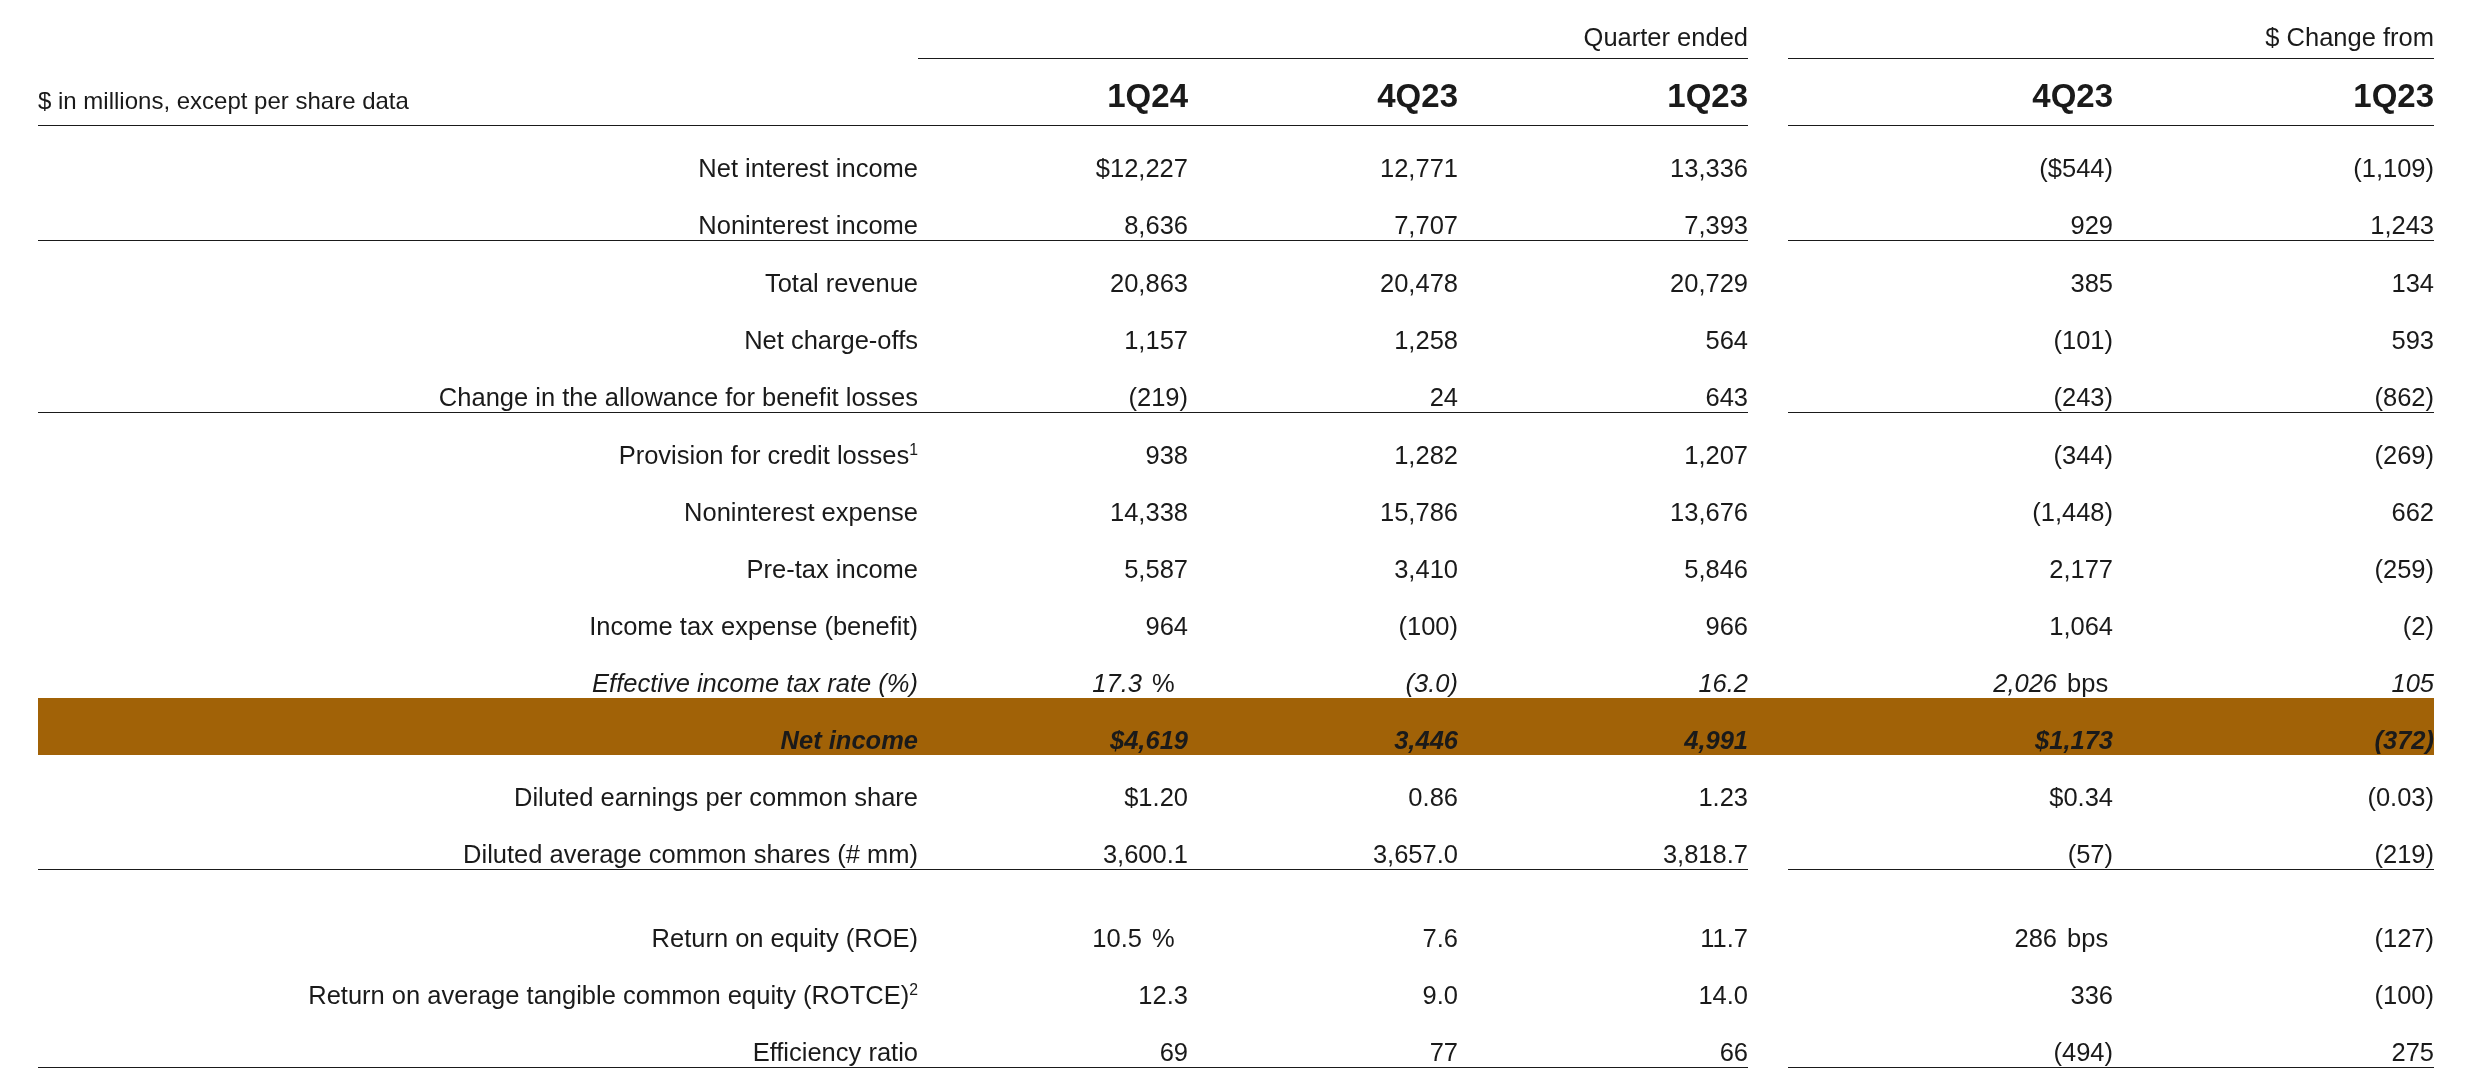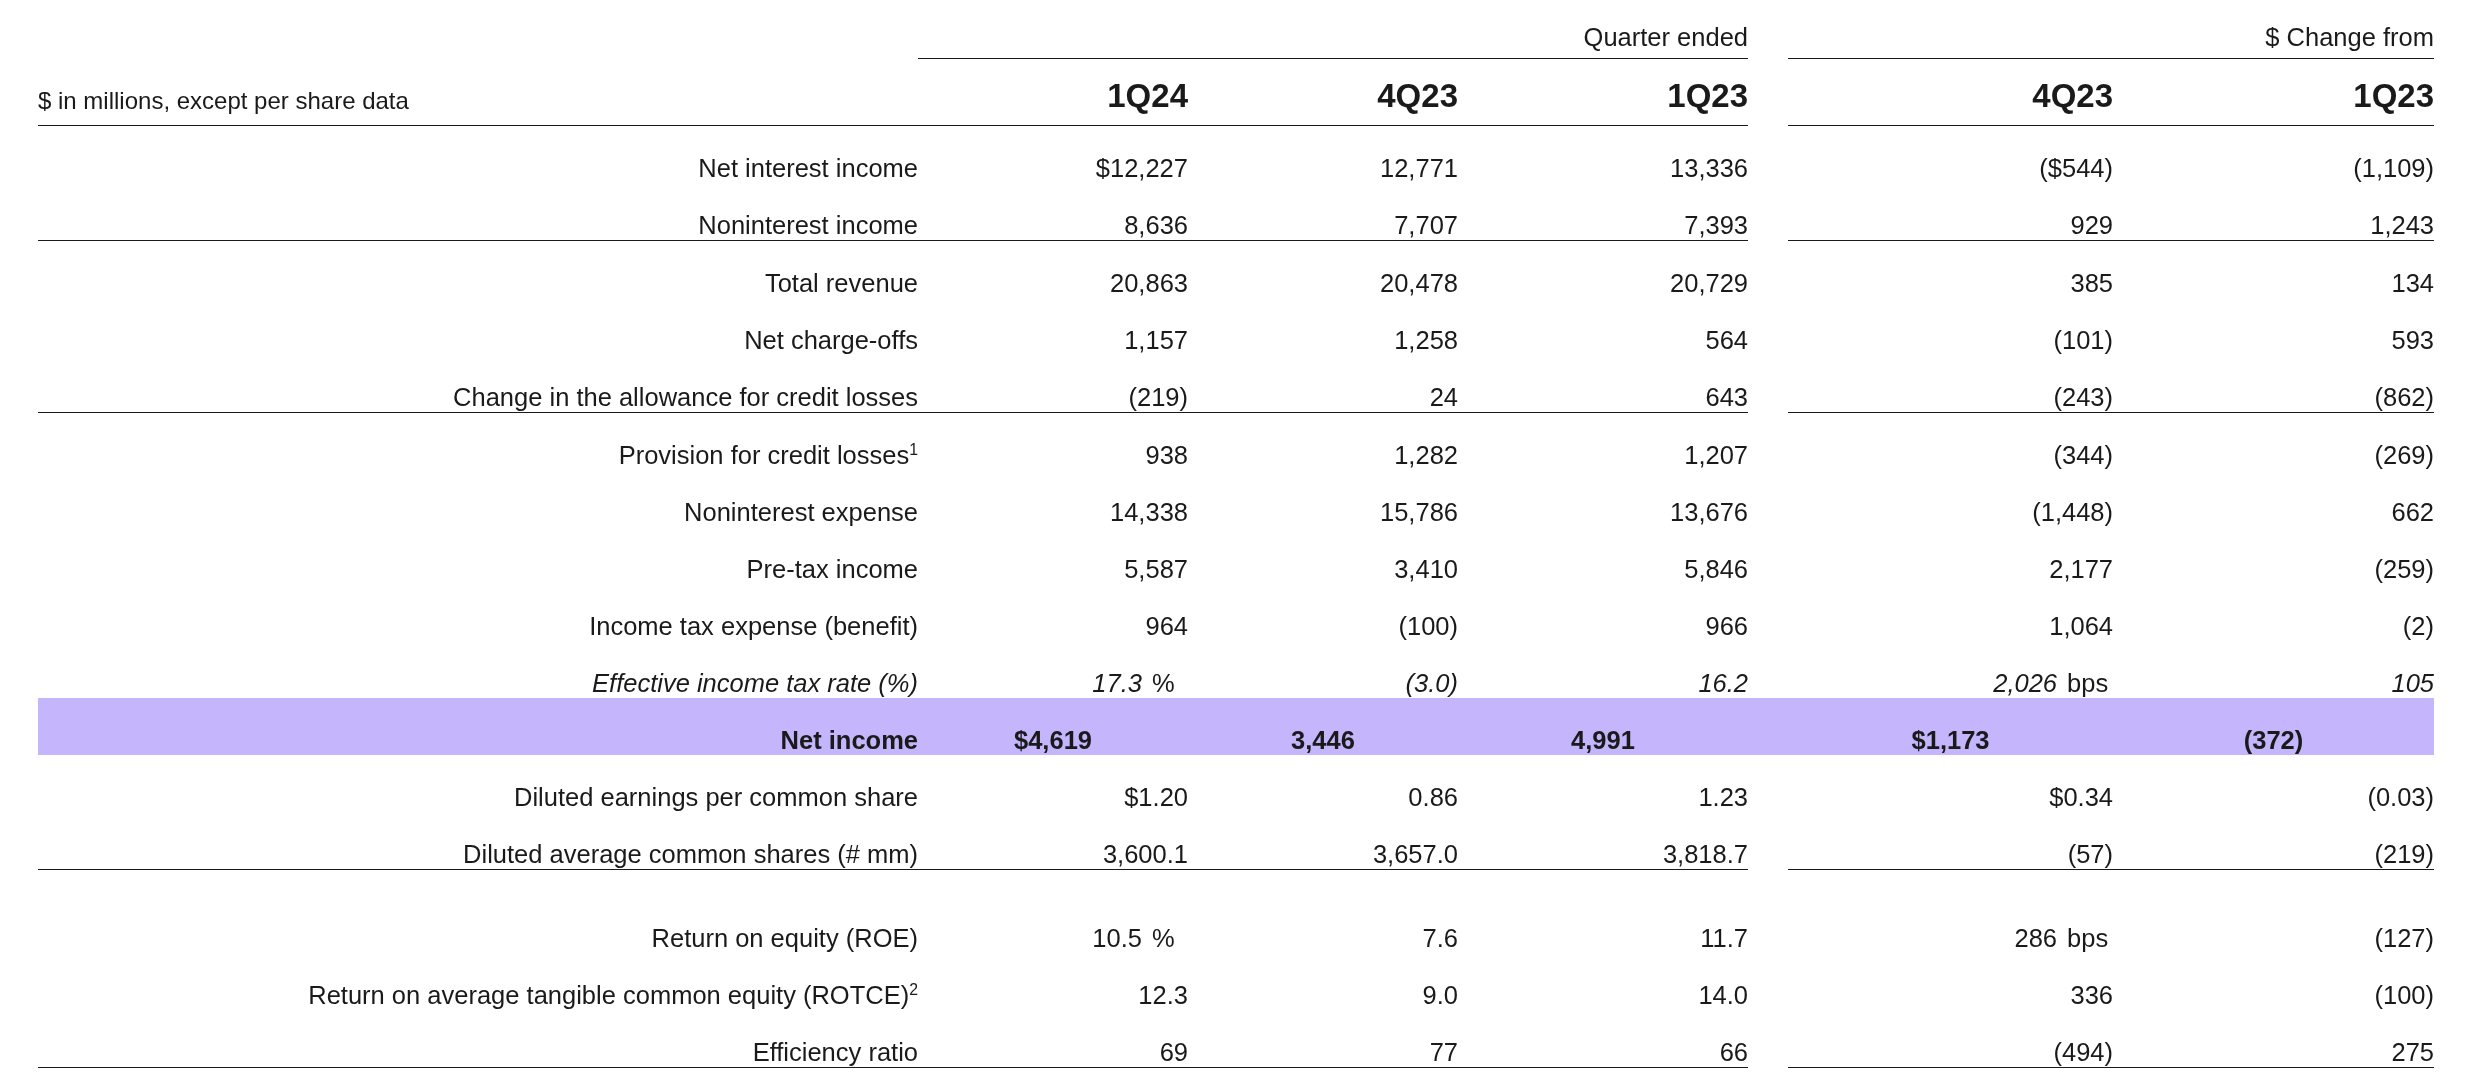--- a/index.html
+++ b/index.html
@@ -78,22 +78,22 @@
   }
   tr.row td.lbl {
     text-align: right;
     padding-left: 0px;
   }
   td.indent1 { padding-left: 22px; }
   td.indent2 { padding-left: 22px; }
   tr.botline td.ln { border-bottom: 1.6px solid #1a1a1a; }
 
   tr.italic td { font-style: italic; }
-  tr.bold td { font-weight: bold; text-align: center; }
-  tr.shade td { background: #c4b5fd; }
+  tr.bold td { font-weight: bold; }
+  tr.shade td { background: #a16207; font-style: italic; }
 
   .unit {
     display: inline-block;
     width: 46px;
     text-align: left;
     padding-left: 10px;
     font-style: normal;
     font-weight: normal;
   }
   .unit.pct { width: 36px; }
@@ -175,21 +175,21 @@
         <tr class="row">
           <td class="lbl ln indent2" style="padding-left: 44px;">Net charge-offs</td>
           <td class="ln"><span class="val">1,157</span></td>
           <td class="ln"><span class="val">1,258</span></td>
           <td class="ln"><span class="val">564</span></td>
           <td></td>
           <td class="ln"><span class="val">(101)</span></td>
           <td class="ln"><span class="val">593</span></td>
         </tr>
         <tr class="row botline">
-          <td class="lbl ln indent2" style="padding-left: 44px;">Change in the allowance for credit losses</td>
+          <td class="lbl ln indent2" style="padding-left: 44px;">Change in the allowance for benefit losses</td>
           <td class="ln"><span class="val">(219)</span></td>
           <td class="ln"><span class="val">24</span></td>
           <td class="ln"><span class="val">643</span></td>
           <td></td>
           <td class="ln"><span class="val">(243)</span></td>
           <td class="ln"><span class="val">(862)</span></td>
         </tr>
         <tr class="row">
           <td class="lbl ln">Provision for credit losses<sup>1</sup></td>
           <td class="ln"><span class="val">938</span></td>

